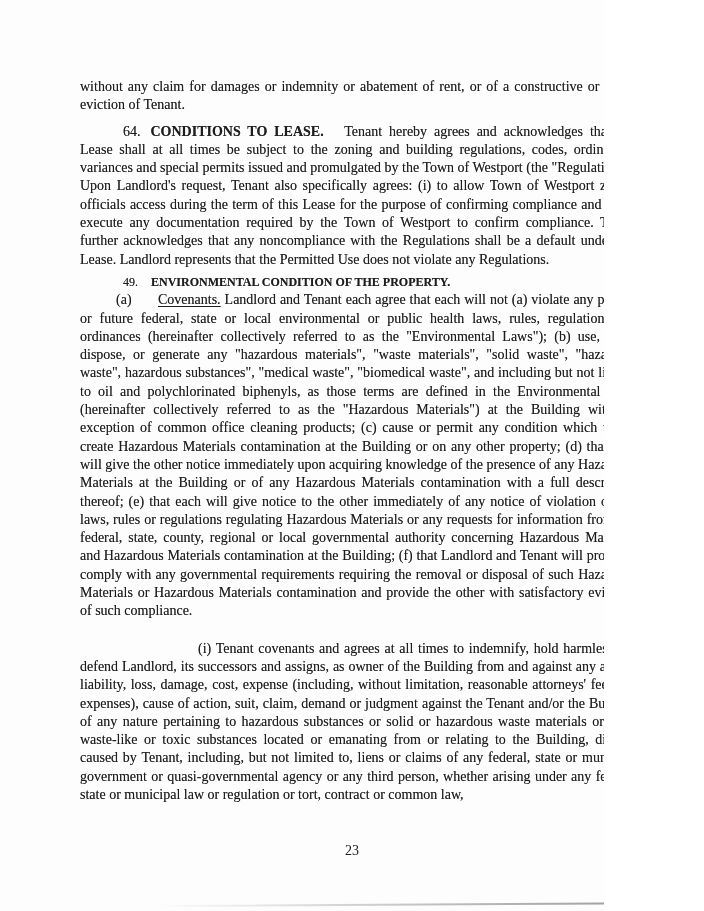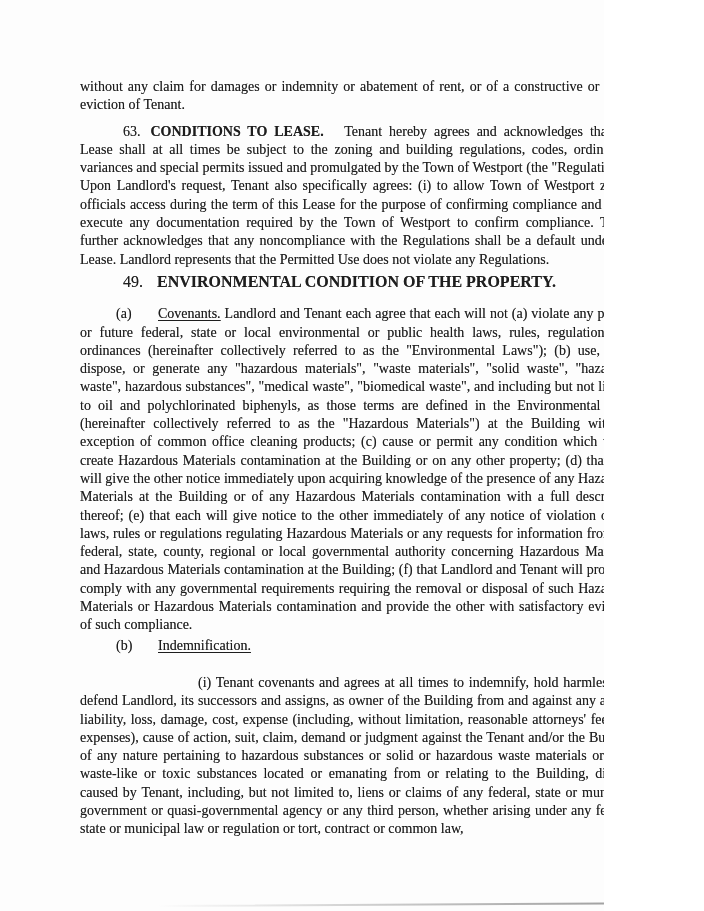--- a/index.html
+++ b/index.html
@@ -30,22 +30,22 @@
   .sec-para {
     text-indent: 43px;
     margin-top: 8px;
   }
   .sec-num { margin-right: 10px; }
   .sec-title {
     font-weight: bold;
     margin-right: 14px;
   }
   .heading {
-    margin: 4px 0 14px 0;
-    font-size: 16px;
+    margin: 4px 0 0 0;
+    font-size: 12px;
     font-weight: normal;
     text-indent: 43px;
     line-height: 18.3px;
   }
   .heading .sec-title { margin-right: 0; }
   .sub-para {
     text-indent: 36px;
   }
   .sub-label {
     display: inline-block;
@@ -89,41 +89,39 @@
 </head>
 <body>
 
 <div class="page">
 
   <div class="text-column">
 
     <p class="para">without any claim for damages or indemnity or abatement of rent, or of a constructive or actual eviction of Tenant.</p>
 
     <p class="para sec-para">
-      <span class="sec-num">63.</span><span class="sec-title">CONDITIONS TO LEASE.</span>
+      <span class="sec-num">64.</span><span class="sec-title">CONDITIONS TO LEASE.</span>
       <span>Tenant hereby agrees and acknowledges that this Lease shall at all times be subject to the zoning and building regulations, codes, ordinances, variances and special permits issued and promulgated by the Town of Westport (the "Regulations"). Upon Landlord's request, Tenant also specifically agrees: (i) to allow Town of Westport zoning officials access during the term of this Lease for the purpose of confirming compliance and (ii) to execute any documentation required by the Town of Westport to confirm compliance. Tenant further acknowledges that any noncompliance with the Regulations shall be a default under this Lease. Landlord represents that the Permitted Use does not violate any Regulations.</span>
     </p>
 
     <h2 class="heading">
       <span class="sec-num">49.</span>
       <span class="sec-title">ENVIRONMENTAL CONDITION OF THE PROPERTY.</span>
     </h2>
 
     <p class="para sub-para">
       <span class="sub-label">(a)</span><span class="underlined">Covenants.</span>
       <span>Landlord and Tenant each agree that each will not (a) violate any present or future federal, state or local environmental or public health laws, rules, regulations and ordinances (hereinafter collectively referred to as the "Environmental Laws"); (b) use, store, dispose, or generate any "hazardous materials", "waste materials", "solid waste", "hazardous waste", hazardous substances", "medical waste", "biomedical waste", and including but not limited to oil and polychlorinated biphenyls, as those terms are defined in the Environmental Laws (hereinafter collectively referred to as the "Hazardous Materials") at the Building with the exception of common office cleaning products; (c) cause or permit any condition which would create Hazardous Materials contamination at the Building or on any other property; (d) that each will give the other notice immediately upon acquiring knowledge of the presence of any Hazardous Materials at the Building or of any Hazardous Materials contamination with a full description thereof; (e) that each will give notice to the other immediately of any notice of violation of any laws, rules or regulations regulating Hazardous Materials or any requests for information from any federal, state, county, regional or local governmental authority concerning Hazardous Materials and Hazardous Materials contamination at the Building; (f) that Landlord and Tenant will promptly comply with any governmental requirements requiring the removal or disposal of such Hazardous Materials or Hazardous Materials contamination and provide the other with satisfactory evidence of such compliance.</span>
     </p>
 
-    <p class="para sub-para b-para">
-      <span class="sub-label">(b)</span><span class="underlined">Indemnification.</span>
-    </p>
 
     <p class="para item-para">
       <span>(i)</span>
       <span>Tenant covenants and agrees at all times to indemnify, hold harmless and defend Landlord, its successors and assigns, as owner of the Building from and against any and all liability, loss, damage, cost, expense (including, without limitation, reasonable attorneys' fees and expenses), cause of action, suit, claim, demand or judgment against the Tenant and/or the Building of any nature pertaining to hazardous substances or solid or hazardous waste materials or other waste-like or toxic substances located or emanating from or relating to the Building, directly caused by Tenant, including, but not limited to, liens or claims of any federal, state or municipal government or quasi-governmental agency or any third person, whether arising under any federal, state or municipal law or regulation or tort, contract or common law,</span>
     </p>
 
   </div>
 
+  <div class="page-number">23</div>
 
   <div class="scan-line"></div>
 
 </div>
 
 </body></html>

